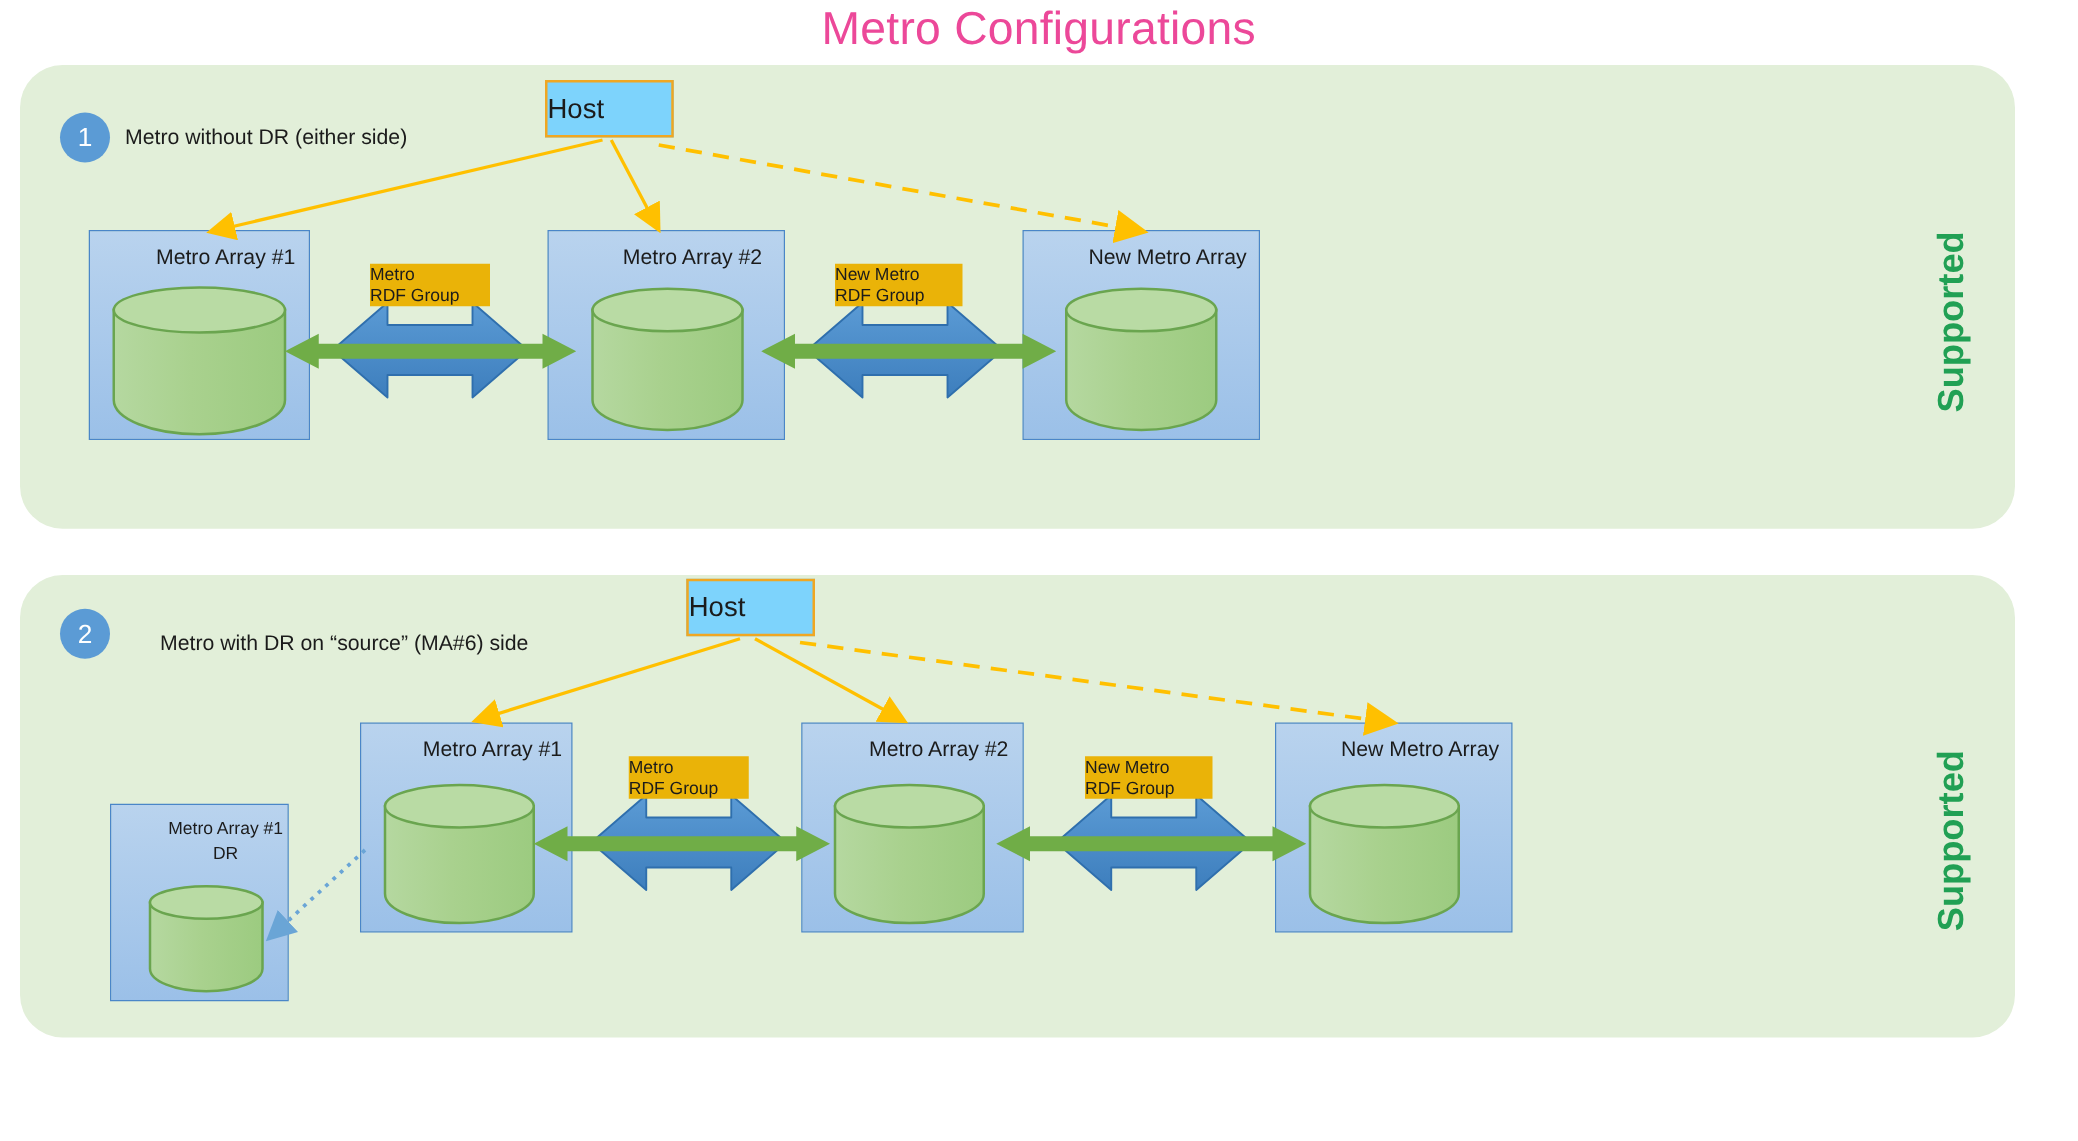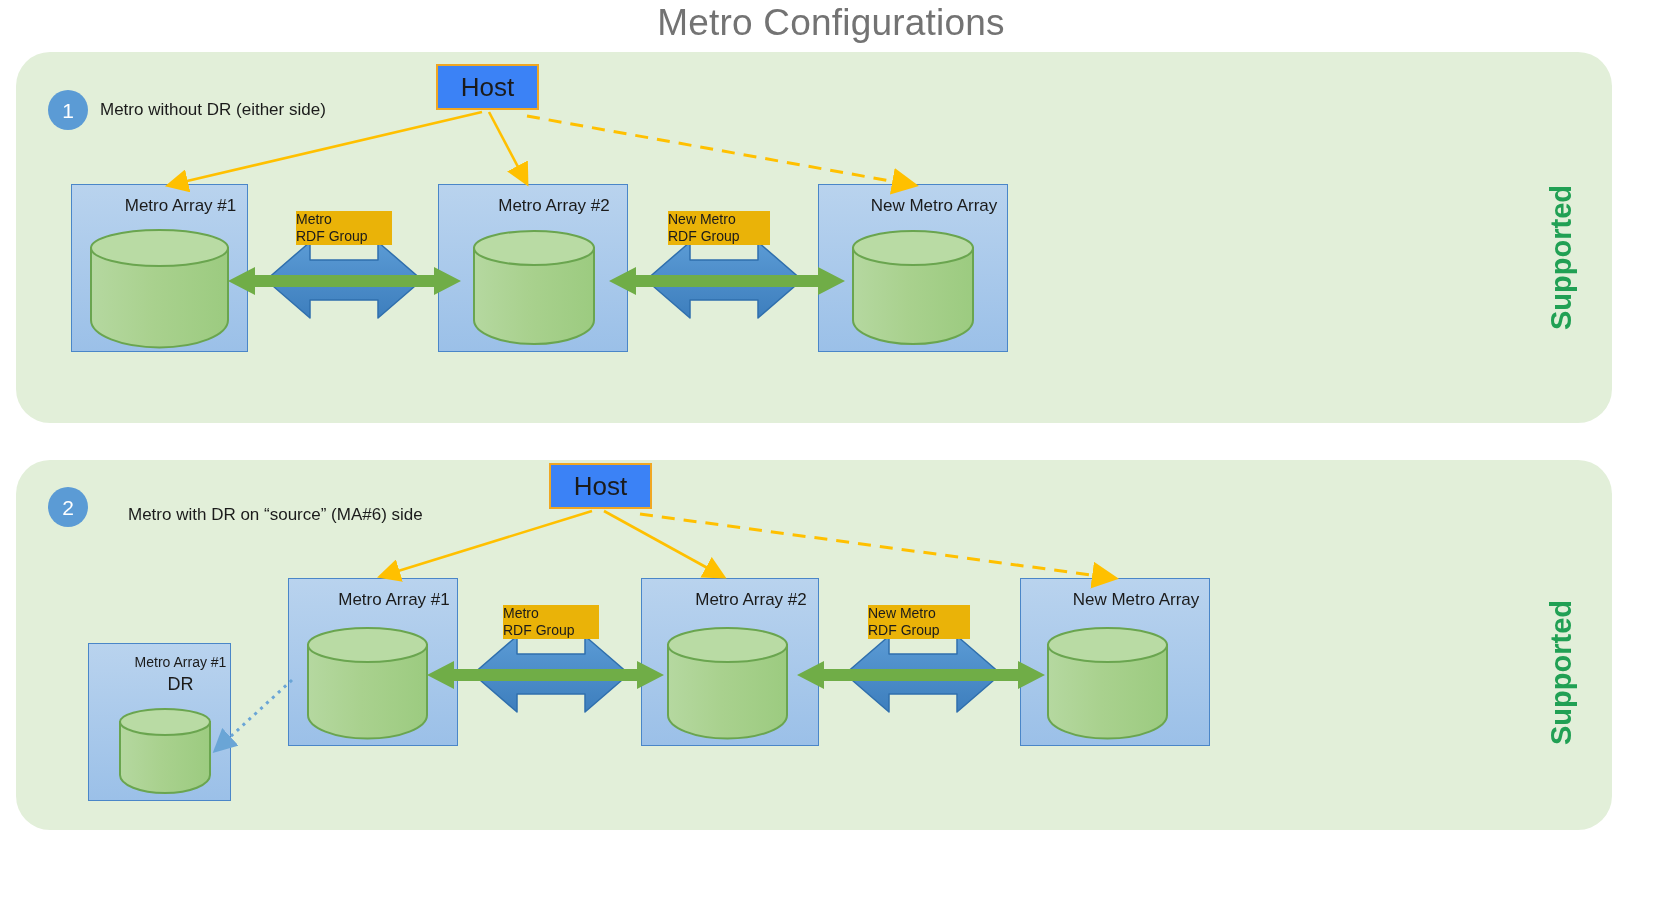--- a/index.html
+++ b/index.html
@@ -11,21 +11,21 @@
     overflow: hidden;
   }
   #root { position: relative; width: 1662px; height: 913px; }
 
   .page-title {
     position: absolute;
     left: 0; top: 2px;
     width: 1662px;
     text-align: center;
     font-size: 37px;
-    color: #737373;
+    color: #ec4899;
     font-weight: 400;
     letter-spacing: 0.2px;
   }
 
   .panel {
     position: absolute;
     background: #e2efd9;
     border-radius: 34px;
   }
   #panel-1 { left: 16px; top: 52px; width: 1596px; height: 371px; }
@@ -54,25 +54,25 @@
     color: #21a054;
     font-size: 29px;
     font-weight: 600;
     white-space: nowrap;
     transform-origin: 0 0;
     transform: rotate(-90deg);
   }
 
   .host-box {
     position: absolute;
-    background: #3b82f6;
+    background: #7dd3fc;
     border: 2px solid #f0a722;
     color: #1b1b1b;
-    font-size: 26px;
-    display: flex; align-items: center; justify-content: center;
+    font-size: 22px;
+    display: flex; align-items: center; 
     z-index: 7;
   }
 
   .array-box {
     position: absolute;
     background: linear-gradient(180deg, #b9d3ee 0%, #9bc0e8 100%);
     border: 1px solid #4a86c8;
     z-index: 3;
   }
   .array-label {
@@ -142,21 +142,21 @@
   <div class="badge" style="left:48px; top:487px;">2</div>
   <div class="panel-caption" style="left:128px; top:505px;">Metro with DR on “source” (MA#6) side</div>
   <div class="supported" style="left:1545px; top:745px;">Supported</div>
 
   <div class="host-box" style="left:549px; top:463px; width:103px; height:46px;">
     <span>Host</span>
   </div>
 
   <div class="array-box" style="left:88px; top:643px; width:143px; height:158px;">
     <div class="array-label" style="top:10px; font-size:14px;">Metro Array #1</div>
-    <div class="array-label" style="top:30px; font-size:18px;">DR</div>
+    <div class="array-label" style="top:30px; font-size:14px;">DR</div>
   </div>
 
   <div class="array-box" style="left:288px; top:578px; width:170px; height:168px;">
     <div class="array-label" style="top:11px; font-size:17px;">Metro Array #1</div>
   </div>
   <div class="array-box" style="left:641px; top:578px; width:178px; height:168px;">
     <div class="array-label" style="top:11px; font-size:17px;">Metro Array #2</div>
   </div>
   <div class="array-box" style="left:1020px; top:578px; width:190px; height:168px;">
     <div class="array-label" style="top:11px; font-size:17px;">New Metro Array</div>

